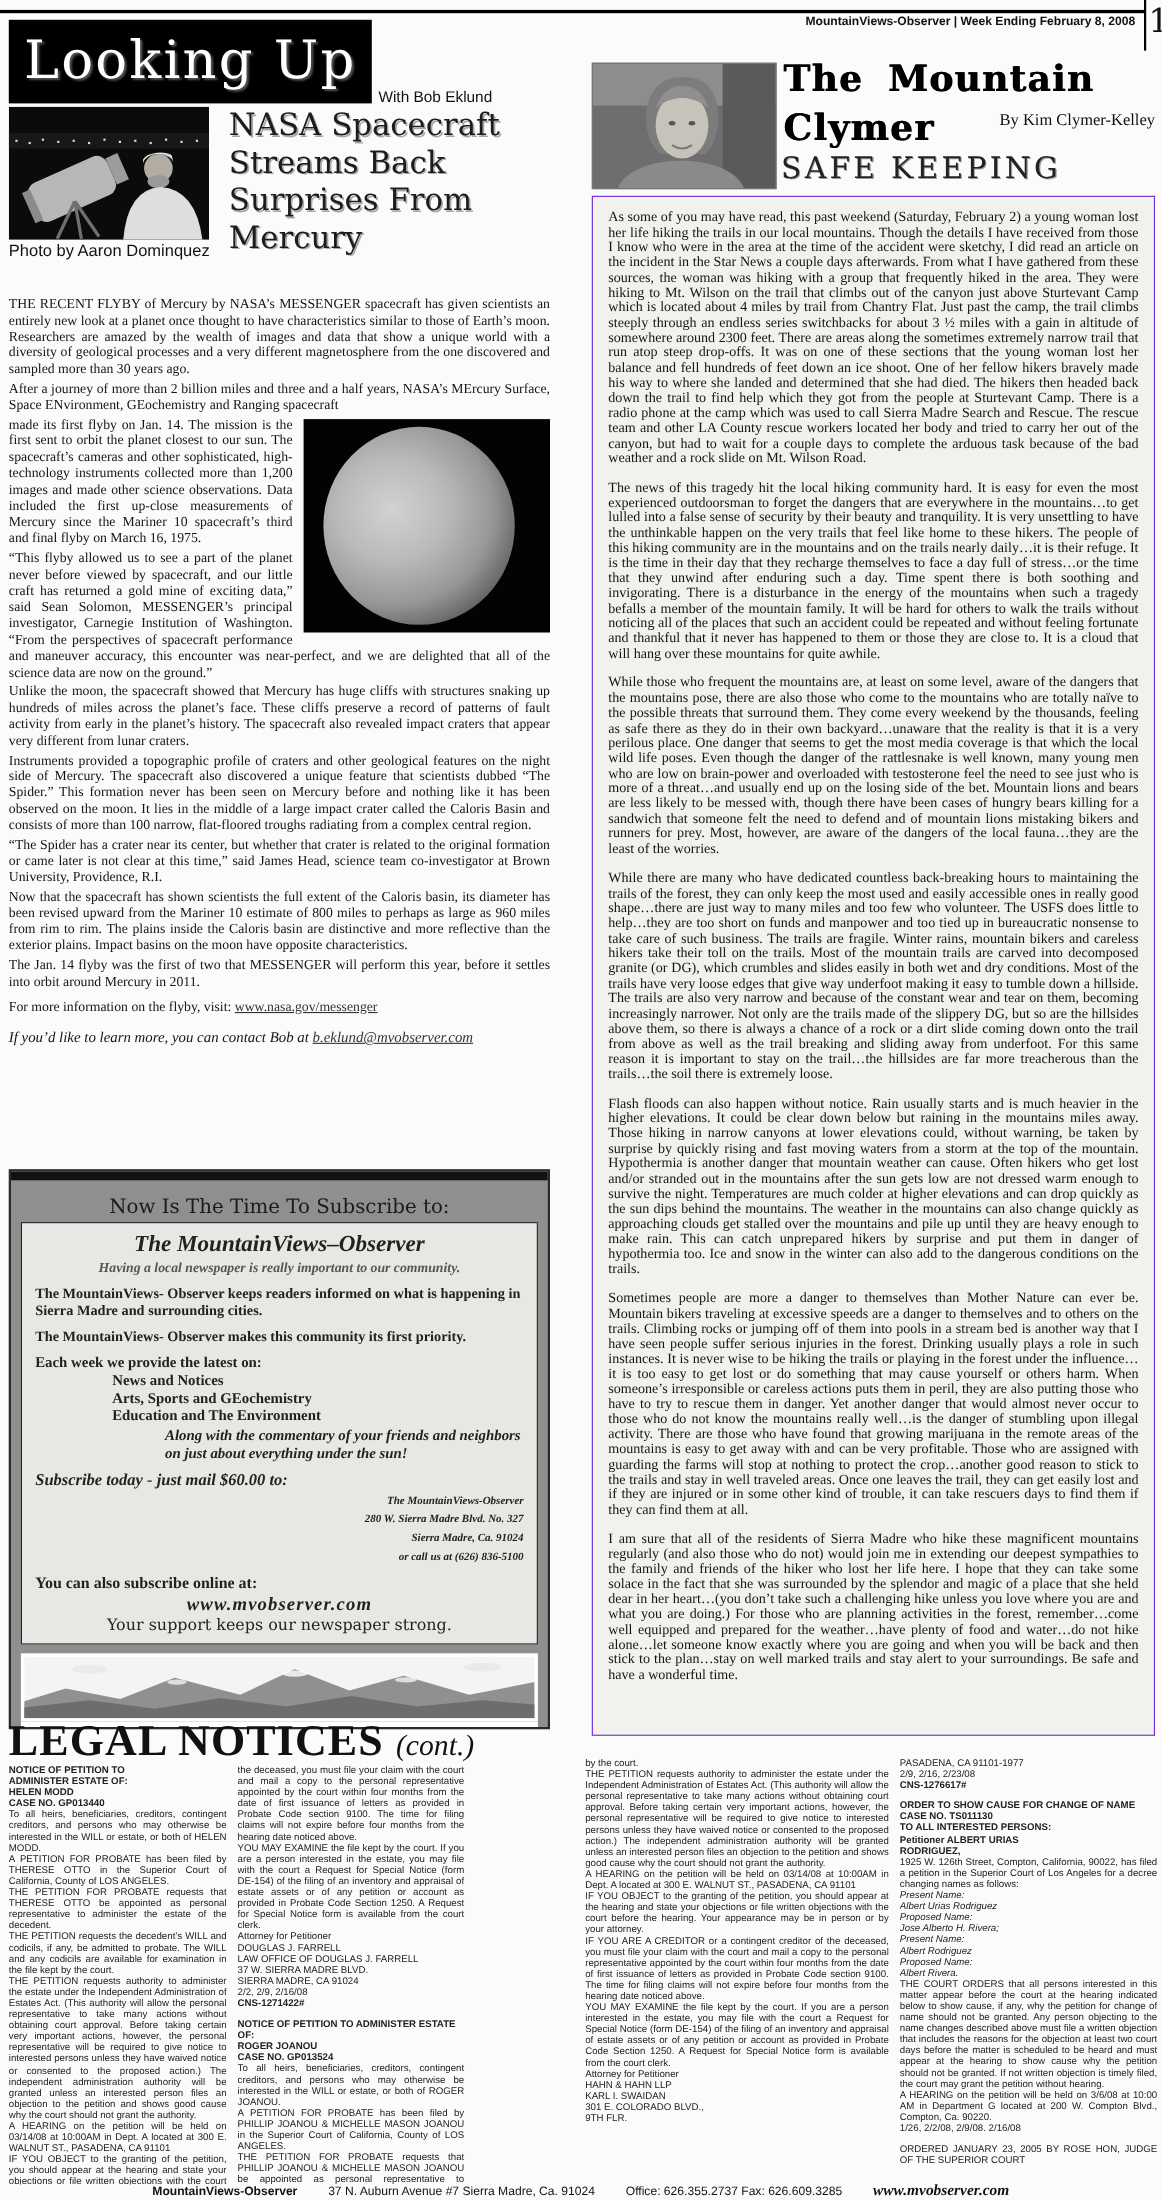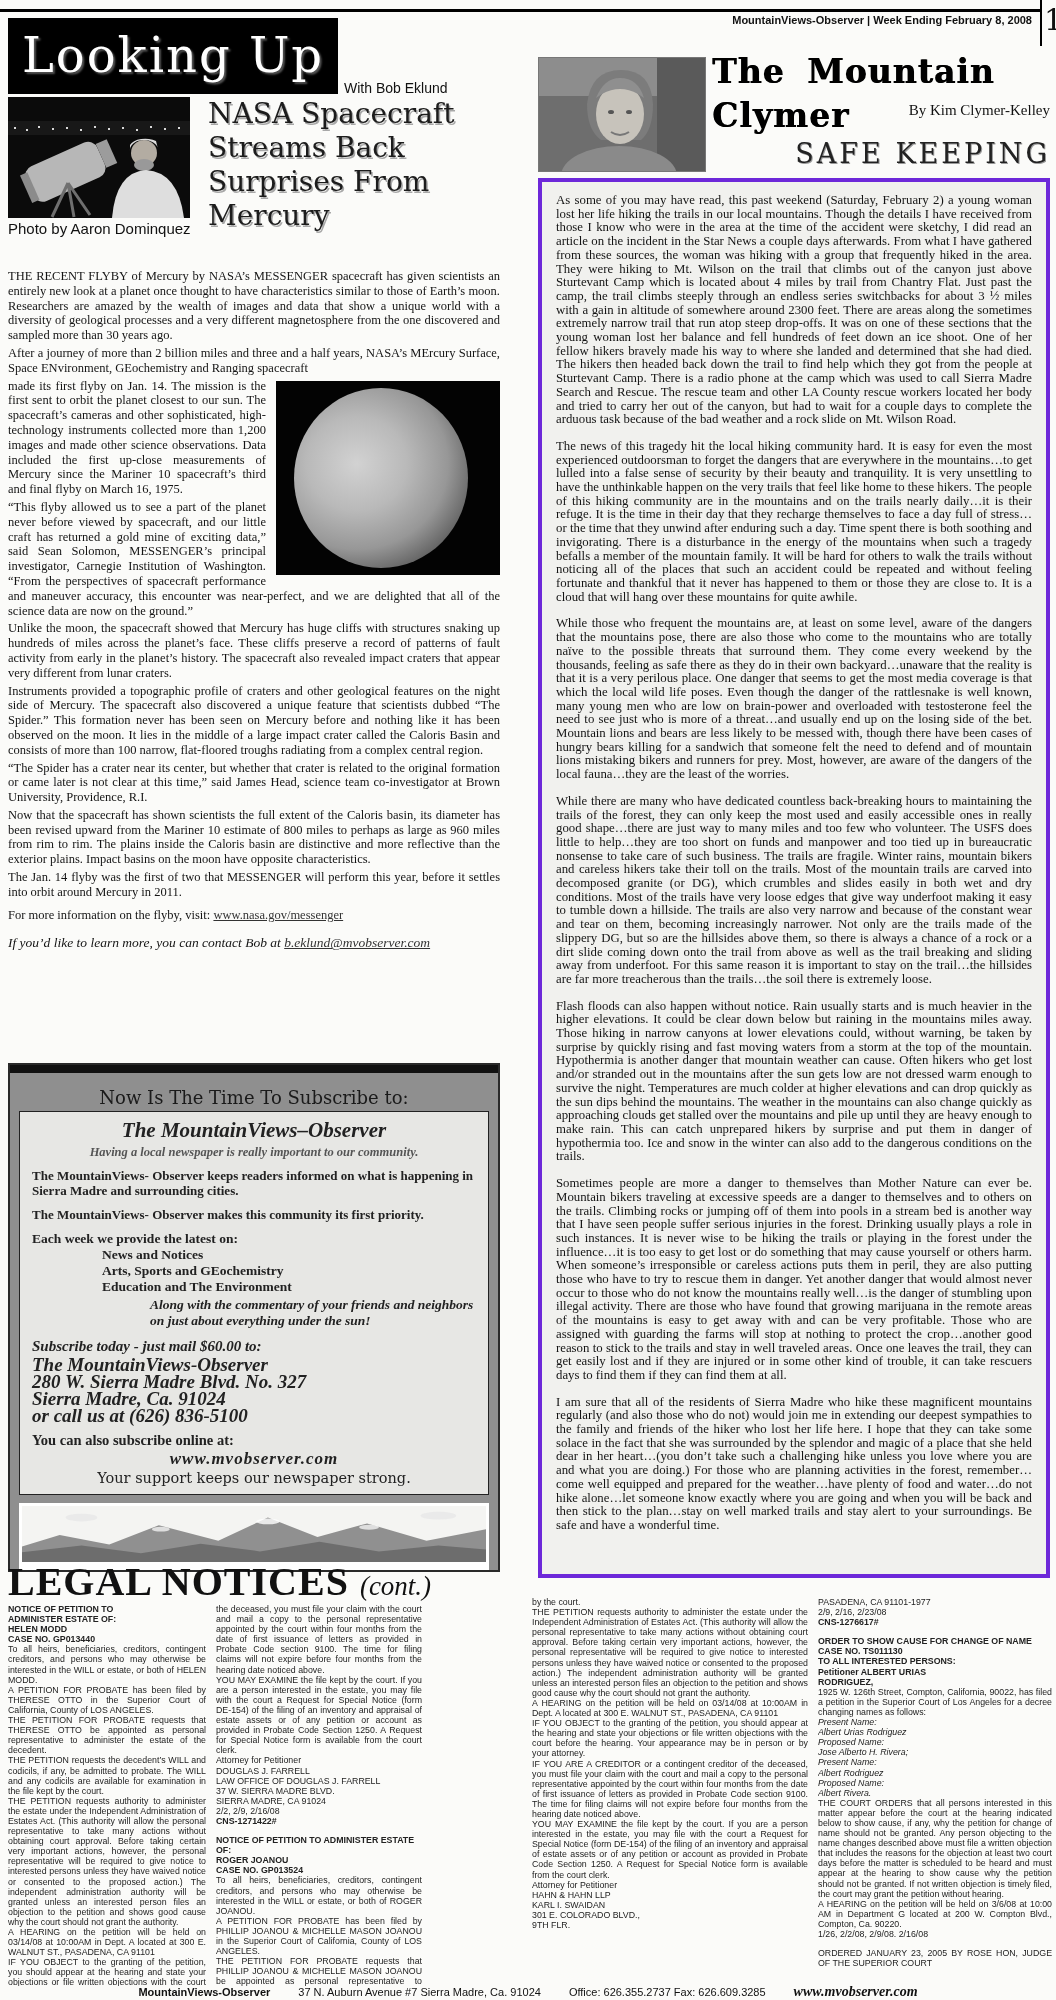--- a/index.html
+++ b/index.html
@@ -48,42 +48,42 @@
     text-align:center;padding:14px 0 3px 0;}
   .ad-panel{background:#e7e7e4;border:1px solid #222;margin:0 9px;padding:6px 12px 8px 12px;
     font-weight:bold;color:#222;}
   .ad-title{font-style:italic;font-size:21px;text-align:center;margin:0 0 2px 0;}
   .ad-tagline{font-style:italic;font-size:12.5px;color:#555;text-align:center;margin:0 0 8px 0;}
   .ad-p{font-size:13px;line-height:15px;margin:0 0 9px 0;}
   .ad-listintro{font-size:13.5px;margin:0;}
   .ad-topics p{margin:0 0 0 70px;font-size:13.5px;line-height:16px;}
   .ad-commentary{font-style:italic;font-size:13.5px;line-height:16px;margin:2px 0 9px 118px;}
   .ad-sub{font-style:italic;font-size:15px;margin:0 0 1px 0;}
-  .ad-addr{font-style:italic;font-size:19px;line-height:17px;text-align:left;margin:0 0 8px 0;}
+  .ad-addr{font-style:italic;font-size:10px;line-height:17px;text-align:right;margin:0 0 8px 0;}
   .ad-online{font-size:14.5px;margin:0;}
   .ad-site{font-style:italic;font-size:17px;letter-spacing:1px;text-align:center;margin:0;}
   .ad-support{font-family:"DejaVu Serif",serif;font-size:14.5px;font-weight:normal;
     text-align:center;margin:1px 0 0 0;}
   .ad-photo{background:#fff;margin:8px 9px 0 9px;padding:3px;}
   .ad-photo svg{display:block;width:100%;height:56px;}
   .ad-logo{background:#fff;margin:0 9px;text-align:center;font-family:"DejaVu Serif",serif;
     font-weight:bold;font-size:29px;line-height:40px;letter-spacing:1px;color:#111;
     border-bottom:3px solid #222;}
 
   
   .kim-photo{left:538px;top:57px;width:166px;height:113px;border:1px solid #777;background:#777;}
   .kim-photo svg{display:block;}
   .mc-title{left:712px;top:50px;width:345px;font-family:"DejaVu Serif",serif;font-weight:bold;
     font-size:33px;line-height:44px;color:#000;word-spacing:10px;letter-spacing:1px;
     text-shadow:0.6px 0 0 #000;}
   .mc-byline{left:858px;top:102px;width:192px;text-align:right;font-size:15px;color:#111;}
-  .mc-heading{left:710px;top:138px;width:340px;text-align:right;font-family:"DejaVu Serif",serif;
+  .mc-heading{left:710px;top:138px;width:340px;text-align:left;font-family:"DejaVu Serif",serif;
     font-size:27px;letter-spacing:3px;color:#222;text-shadow:1px 1px 0 #9a9a9a;}
   .mc-box{left:538px;top:178px;width:512px;height:1400px;background:#f1f1ee;
-    border:4px solid #6d28d9;padding:12px 14px;box-sizing:border-box;overflow:hidden;}
+    border:1px solid #6d28d9;padding:12px 14px;box-sizing:border-box;overflow:hidden;}
   .mc-box p{font-size:12.8px;line-height:13.7px;text-align:justify;margin:0 0 13px 0;color:#141414;}
 
   
   .legal-heading{left:8px;top:1558px;width:520px;font-family:"Liberation Serif",serif;
     font-weight:bold;font-size:40px;color:#111;letter-spacing:1px;}
   .legal-heading .cont{font-weight:normal;font-style:italic;font-size:27px;letter-spacing:0;text-align:center;}
   .lcol{font-family:"Liberation Sans",sans-serif;font-size:8.8px;line-height:10.1px;
     color:#222;overflow:hidden;}
   .lcol p{margin:0;text-align:justify;}
   .lcol p.b{font-weight:bold;text-align:left;}

